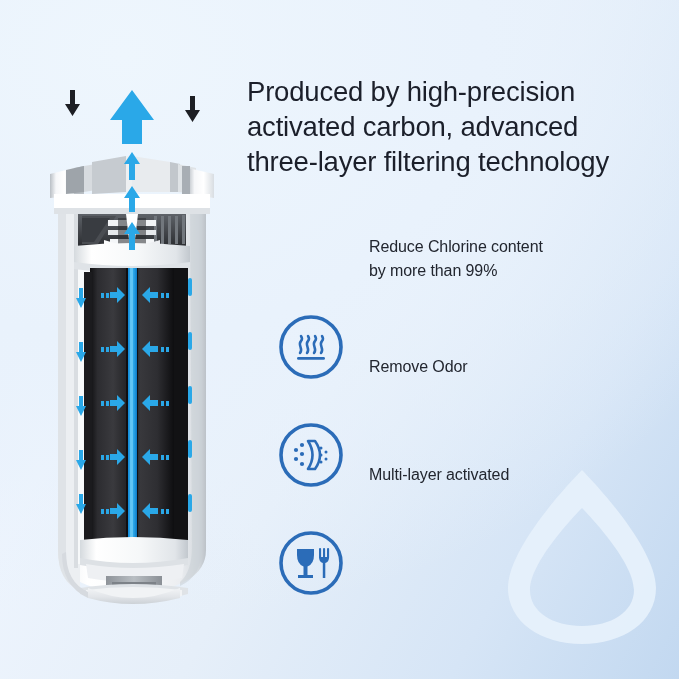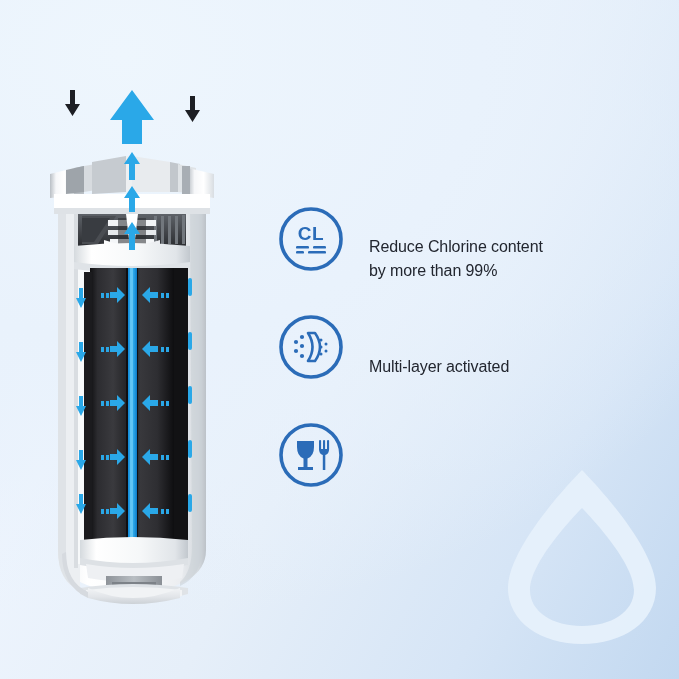--- a/index.html
+++ b/index.html
@@ -326,40 +326,46 @@
       <path d="M84 494 L140 494 L140 508 L84 508 Z" fill="url(#grayG)"></path>
       <path d="M90 500 L134 500 L134 506 L90 506 Z" fill="#7d8288"></path>
 
       <path d="M58 506 Q110 498 166 506 L166 512 Q110 528 58 512 Z" fill="#dfe3e7"></path>
       <path d="M64 508 Q110 502 160 508 L160 514 Q110 524 64 514 Z" fill="#f1f3f5"></path>
       <path d="M44 470 Q44 500 66 510 L66 516 Q40 504 40 472 Z" fill="#d6dadf"></path>
       <path d="M66 506 Q110 526 158 506 L158 516 Q110 528 66 516 Z" fill="url(#botG)"></path>
     </svg>
   </div>
 
+  <div class="headline">Produced by high-precision
+activated carbon, advanced
+three-layer filtering technology</div>
 
   <div class="features">
+
+    <div class="feature">
+      <span class="feature-text">Reduce Chlorine content
+by more than 99%</span>
+    </div>
 
     <div class="feature">
       <span class="feature-icon">
         <svg viewBox="0 0 68 68" aria-hidden="true">
           <circle cx="34" cy="34" r="30" fill="none" stroke="#2b6cb8" stroke-width="3.6"></circle>
-          <text x="34" y="35" text-anchor="middle" font-family="'Liberation Sans',sans-serif" font-size="19" font-weight="600" fill="#2b6cb8" letter-spacing="0.5">CL</text>
-          <g fill="#2b6cb8">
-            <rect x="19" y="41" width="13" height="2.6" rx="1.2"></rect>
-            <rect x="36" y="41" width="13" height="2.6" rx="1.2"></rect>
-            <rect x="19" y="46" width="8" height="2.6" rx="1.2"></rect>
-            <rect x="31" y="46" width="18" height="2.6" rx="1.2"></rect>
+          <g fill="none" stroke="#2b6cb8" stroke-width="2.5" stroke-linecap="round">
+            <path d="M23 40 C27 36 20 32 24 28 C26 26 25 24.5 24 23"></path>
+            <path d="M30 40 C34 36 27 32 31 28 C33 26 32 24.5 31 23"></path>
+            <path d="M37 40 C41 36 34 32 38 28 C40 26 39 24.5 38 23"></path>
+            <path d="M44 40 C48 36 41 32 45 28 C47 26 46 24.5 45 23"></path>
           </g>
+          <rect x="20" y="44" width="28" height="2.8" rx="1.4" fill="#2b6cb8"></rect>
         </svg>
       </span>
-      <span class="feature-text">Reduce Chlorine content
-by more than 99%</span>
+      <span class="feature-text">Remove Odor</span>
     </div>
-
 
     <div class="feature">
       <span class="feature-icon">
         <svg viewBox="0 0 68 68" aria-hidden="true">
           <circle cx="34" cy="34" r="30" fill="none" stroke="#2b6cb8" stroke-width="3.6"></circle>
 
           <path d="M31 20 L38 20 Q48 34 38 48 L31 48 Q40 34 31 20 Z" fill="none" stroke="#2b6cb8" stroke-width="2.6" stroke-linejoin="round"></path>
 
           <g fill="#2b6cb8">
             <circle cx="25" cy="24" r="2.1"></circle>

